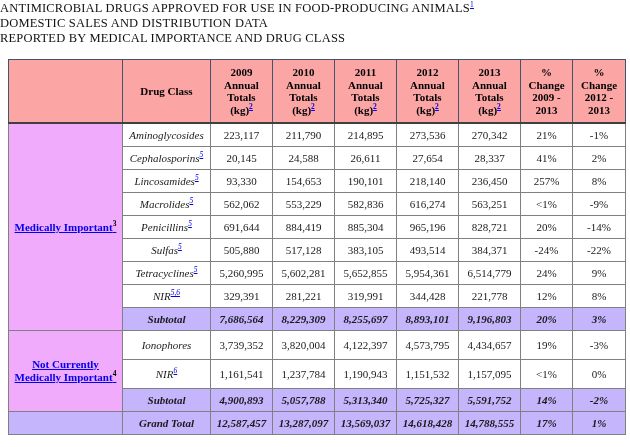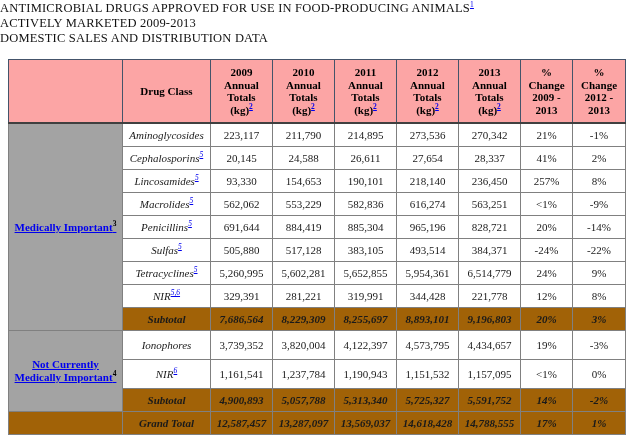--- a/index.html
+++ b/index.html
@@ -22,32 +22,32 @@
   col.c-year{width:62px;} col.c-pct1{width:52px;} col.c-pct2{width:53px;}
 
   th,td{ border:1px solid #808080; text-align:center; vertical-align:middle; padding:0 2px; }
   thead th{
     background:#fca5a5; border:1px solid #44546a; border-bottom:2px solid #404040;
     font-weight:bold; font-size:11px; line-height:12.5px; height:62px;
   }
   tbody td{ font-size:11px; height:22px; color:#1a1a1a; }
   tr.tall td{ height:28px; }
   td.dc{ font-style:italic;margin-top:13px; }
-  tr.subtotal td{ background:#a16207; font-weight:bold; font-style:italic; }
-  td.group{ background:#a3a3a3; }
+  tr.subtotal td{ background:#c4b5fd; font-weight:bold; font-style:italic; }
+  td.group{ background:#f0abfc; }
   .grouplink{ color:#0000ee; font-weight:bold; text-decoration:underline; cursor:pointer; font-size:11px; line-height:13px; display:inline-block; }
   .grouplink sup{ text-decoration:none; }
 </style>
 </head>
 <body>
 
 <div class="titleblock">
   <div class="title-line"><span>ANTIMICROBIAL DRUGS APPROVED FOR USE IN FOOD-PRODUCING ANIMALS</span><sup class="fn link">1</sup></div>
-  <div class="title-line">ACTIVELY MARKETED 2009-2013</div>
   <div class="title-line">DOMESTIC SALES AND DISTRIBUTION DATA</div>
+  <div class="title-line">REPORTED BY MEDICAL IMPORTANCE AND DRUG CLASS</div>
 </div>
 
 <table class="main">
   <colgroup>
     <col class="c-group">
       <col class="c-class">
     <col class="c-year">
       <col class="c-year">
       <col class="c-year">
       <col class="c-year">

